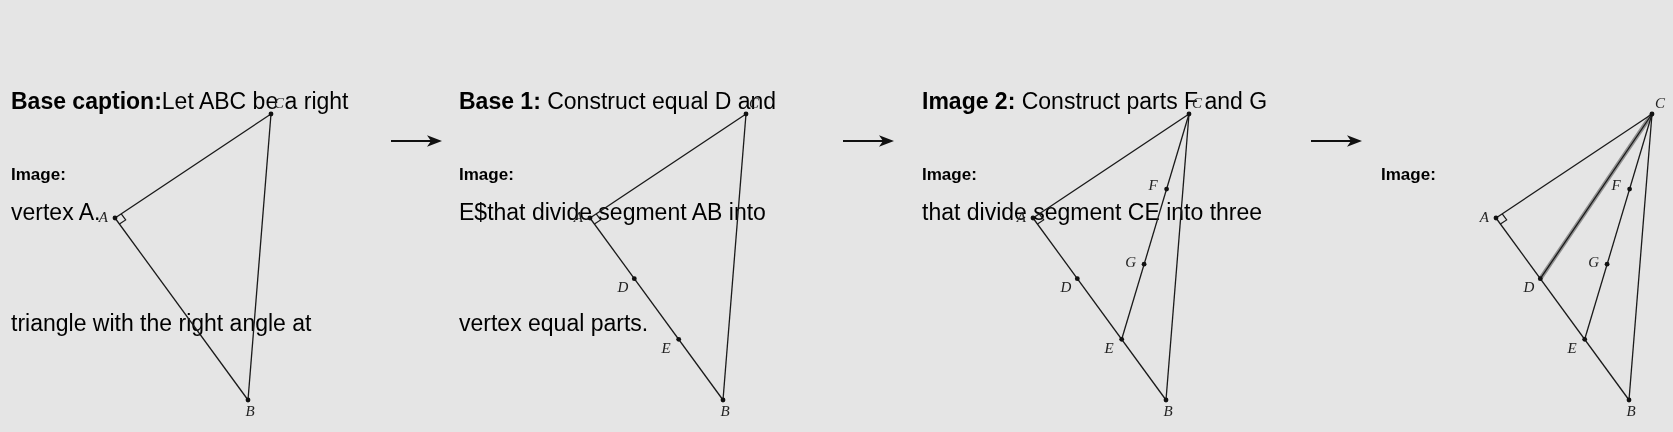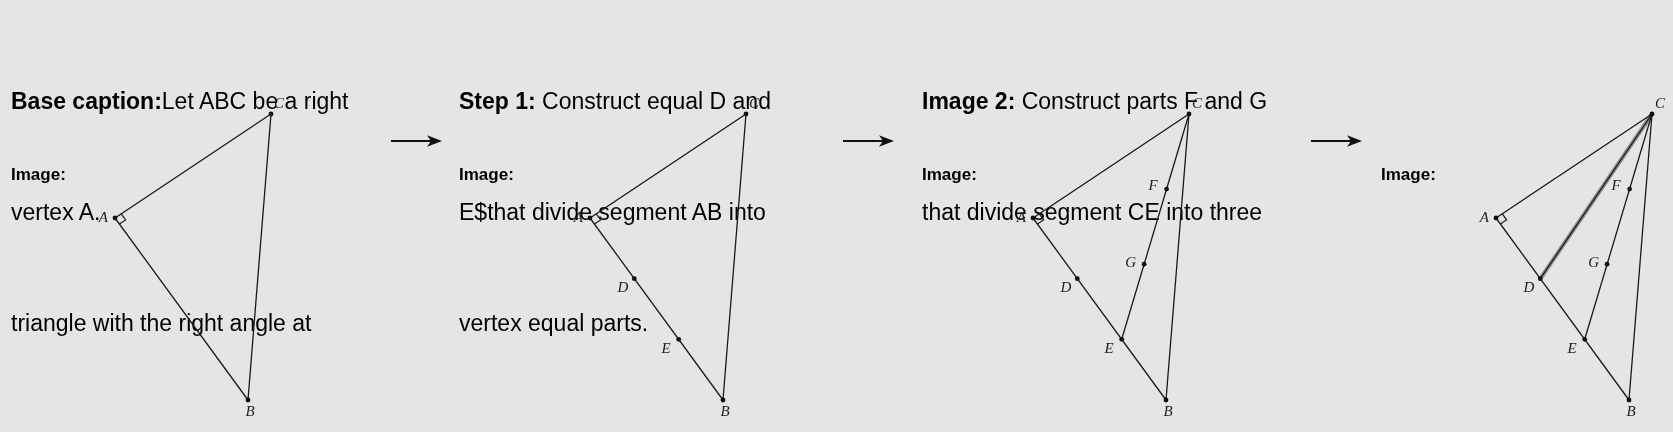--- a/index.html
+++ b/index.html
@@ -44,21 +44,21 @@
   </div>
 
   <svg class="arrow" style="left:390px" width="52" height="14" viewBox="0 0 52 14">
     <line x1="1" y1="7" x2="41" y2="7" stroke="#111" stroke-width="1.8"></line>
     <polygon points="52,7 37,1.2 41,7 37,12.8" fill="#111"></polygon>
   </svg>
 
   
   <div class="panel">
     <div class="caption" style="left:459px">
-      <div class="cap-line"><span class="cap-lead">Step 1:</span><span> Construct equal D and</span></div>
+      <div class="cap-line"><span class="cap-lead">Base 1:</span><span> Construct equal D and</span></div>
       <div class="cap-line">E$that divide segment AB into</div>
       <div class="cap-line">vertex equal parts.</div>
     </div>
     <div class="image-label" style="left:459px">Image:</div>
     <svg class="figure" style="left:570px" width="200" height="337" viewBox="0 0 200 337">
         <line x1="20" y1="123" x2="176" y2="19" stroke="#1a1a1a" stroke-width="1.3"></line>
         <line x1="176" y1="19" x2="153" y2="305" stroke="#1a1a1a" stroke-width="1.3"></line>
         <line x1="20" y1="123" x2="153" y2="305" stroke="#1a1a1a" stroke-width="1.3"></line>
         <path d="M26.240377207533825,118.83974852831078 L30.665501627601152,124.89518194524501 L24.425124420067327,129.05543341693425" fill="none" stroke="#1a1a1a" stroke-width="1.2"></path>
         <circle cx="20" cy="123" r="2.4" fill="#111111"></circle>

